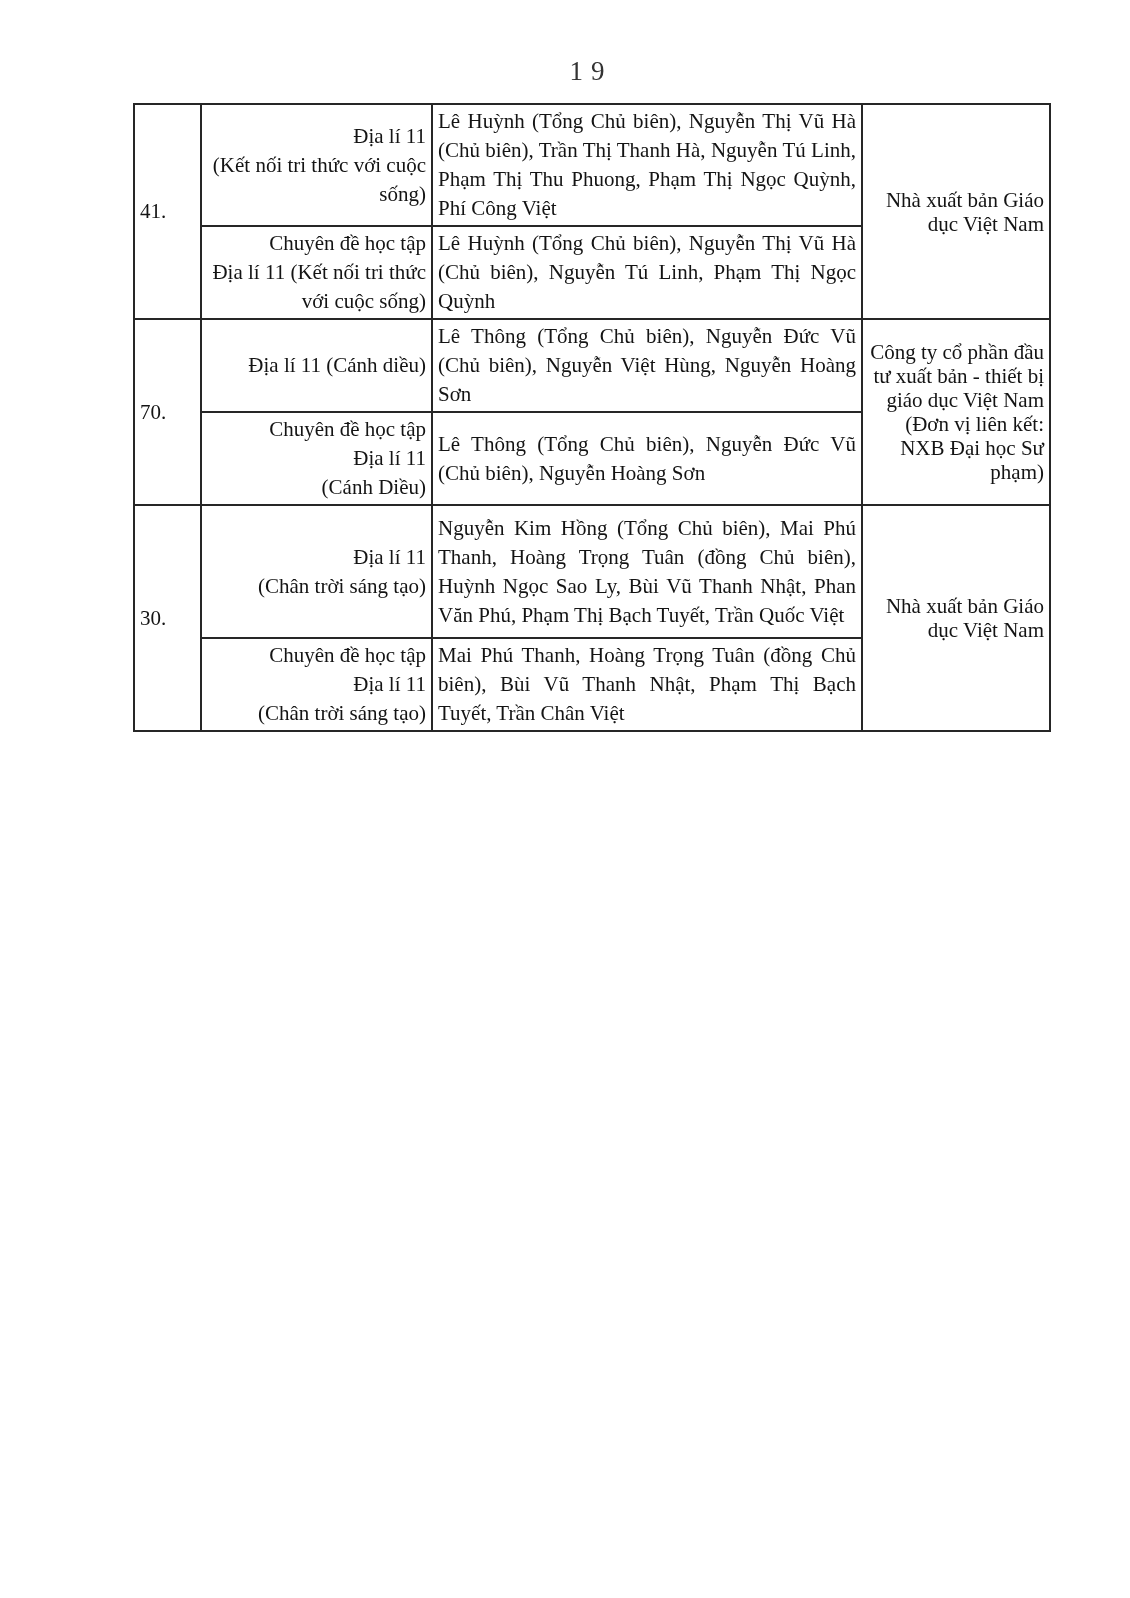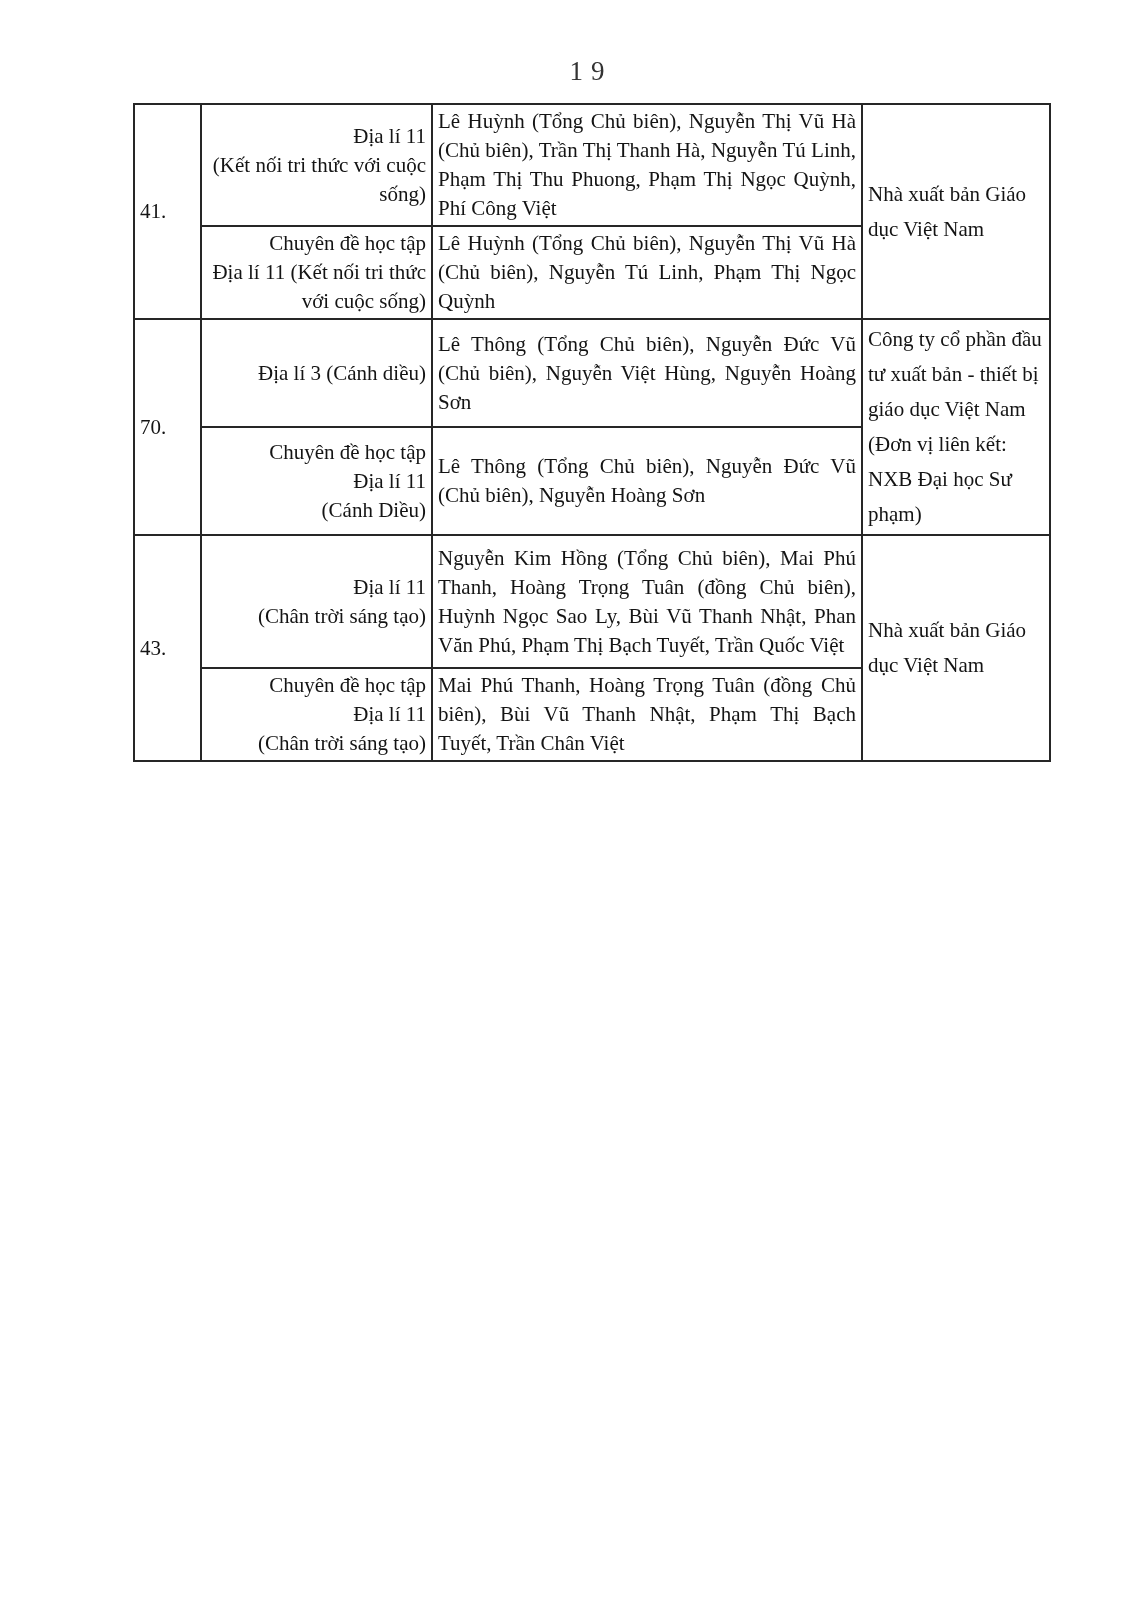--- a/index.html
+++ b/index.html
@@ -47,22 +47,22 @@
     text-align:right;
     padding-left:6px;
     padding-right:4px;
   }
   td.authors{
     text-align:justify;
     padding-left:6px;
     padding-right:6px;
   }
   td.publisher{
-    text-align:left;
-    line-height:35px;
+    text-align:right;
+    line-height:24px;
     padding-left:5px;
     padding-right:3px;
   }
   tr.r41a{height:122px;}
   tr.r41b{height:93px;}
   tr.r42a{height:81px;}
   tr.r42b{height:88px;}
   tr.r43a{height:133px;}
   tr.r43b{height:92px;}
 </style>
@@ -88,33 +88,33 @@
       <td class="publisher" rowspan="2">Nhà xuất bản Giáo dục Việt Nam</td>
     </tr>
     <tr class="r41b">
       <td class="title">Chuyên đề học tập
 Địa lí 11 (Kết nối tri thức với cuộc sống)</td>
       <td class="authors">Lê Huỳnh (Tổng Chủ biên), Nguyễn Thị Vũ Hà (Chủ biên), Nguyễn Tú Linh, Phạm Thị Ngọc Quỳnh</td>
     </tr>
 
     <tr class="r42a">
       <td class="num" rowspan="2">70.</td>
-      <td class="title">Địa lí 3 (Cánh diều)</td>
+      <td class="title">Địa lí 11 (Cánh diều)</td>
       <td class="authors">Lê Thông (Tổng Chủ biên), Nguyễn Đức Vũ (Chủ biên), Nguyễn Việt Hùng, Nguyễn Hoàng Sơn</td>
       <td class="publisher" rowspan="2">Công ty cổ phần đầu tư xuất bản - thiết bị giáo dục Việt Nam (Đơn vị liên kết: NXB Đại học Sư phạm)</td>
     </tr>
     <tr class="r42b">
       <td class="title">Chuyên đề học tập
 Địa lí 11
 (Cánh Diều)</td>
       <td class="authors">Lê Thông (Tổng Chủ biên), Nguyễn Đức Vũ (Chủ biên), Nguyễn Hoàng Sơn</td>
     </tr>
 
     <tr class="r43a">
-      <td class="num" rowspan="2">43.</td>
+      <td class="num" rowspan="2">30.</td>
       <td class="title">Địa lí 11
 (Chân trời sáng tạo)</td>
       <td class="authors">Nguyễn Kim Hồng (Tổng Chủ biên), Mai Phú Thanh, Hoàng Trọng Tuân (đồng Chủ biên), Huỳnh Ngọc Sao Ly, Bùi Vũ Thanh Nhật, Phan Văn Phú, Phạm Thị Bạch Tuyết, Trần Quốc Việt</td>
       <td class="publisher" rowspan="2">Nhà xuất bản Giáo dục Việt Nam</td>
     </tr>
     <tr class="r43b">
       <td class="title">Chuyên đề học tập
 Địa lí 11
 (Chân trời sáng tạo)</td>
       <td class="authors">Mai Phú Thanh, Hoàng Trọng Tuân (đồng Chủ biên), Bùi Vũ Thanh Nhật, Phạm Thị Bạch Tuyết, Trần Chân Việt</td>

